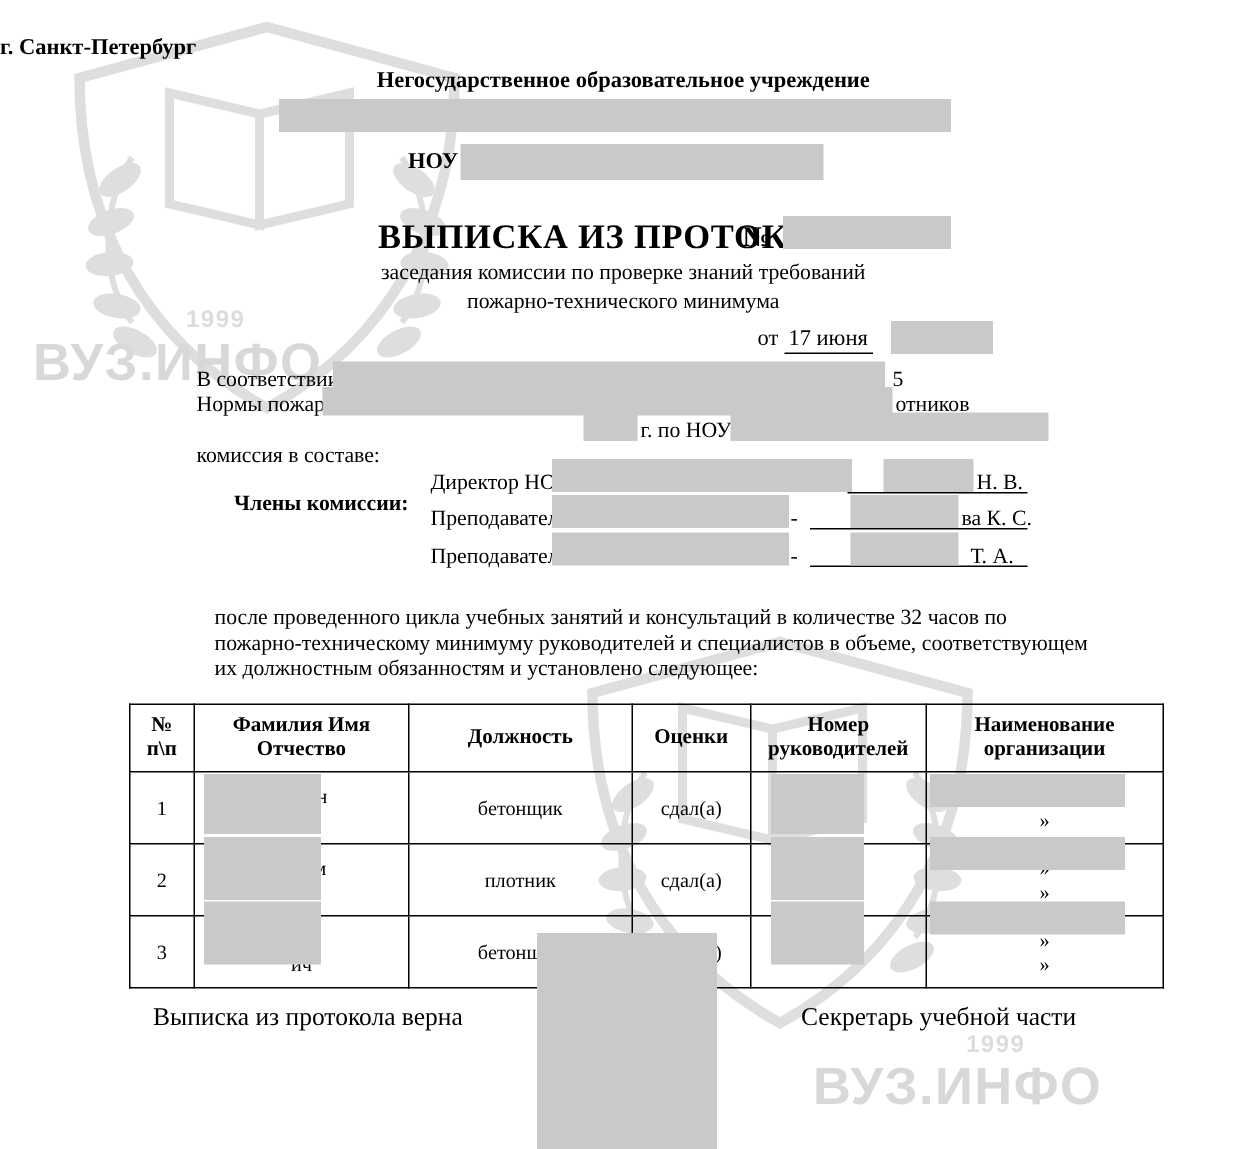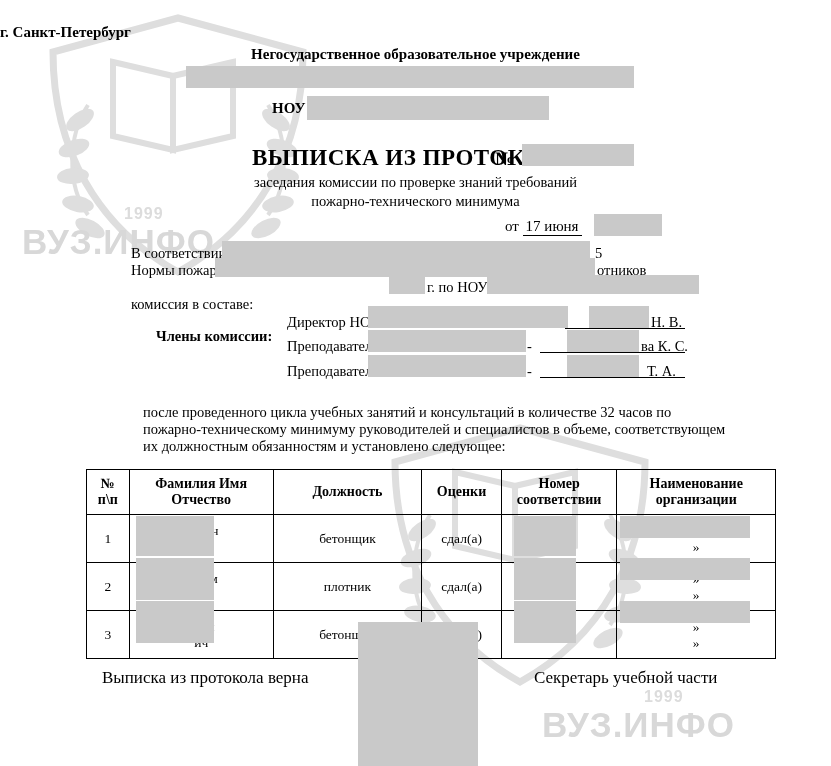--- a/index.html
+++ b/index.html
@@ -285,21 +285,21 @@
           <div>п\п</div>
         </th>
         <th class="col-fio">
           <div>Фамилия Имя</div>
           <div>Отчество</div>
         </th>
         <th class="col-pos">Должность</th>
         <th class="col-mark">Оценки</th>
         <th class="col-num">
           <div>Номер</div>
-          <div>соответствии</div>
+          <div>руководителей</div>
         </th>
         <th class="col-org">
           <div>Наименование</div>
           <div>организации</div>
         </th>
       </tr>
     </thead>
     <tbody>
       <tr>
         <td>1</td>

